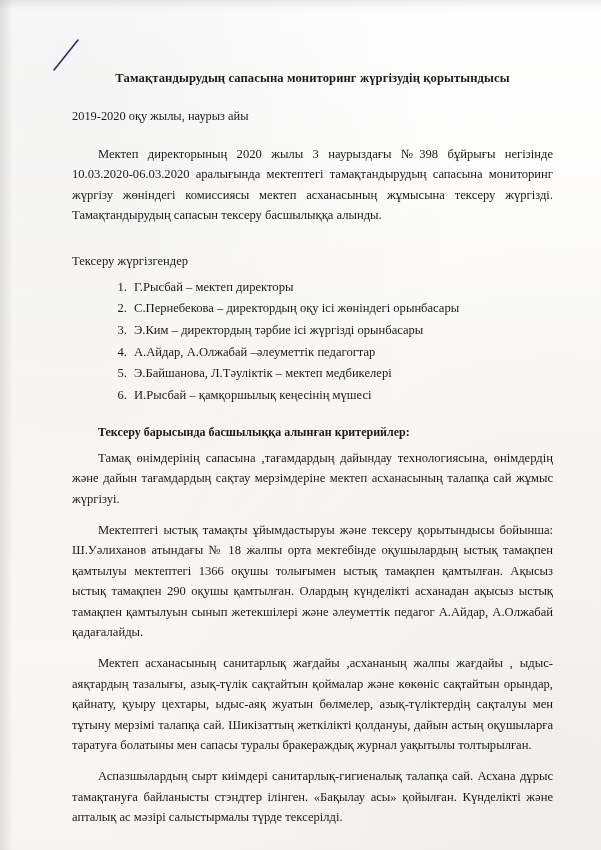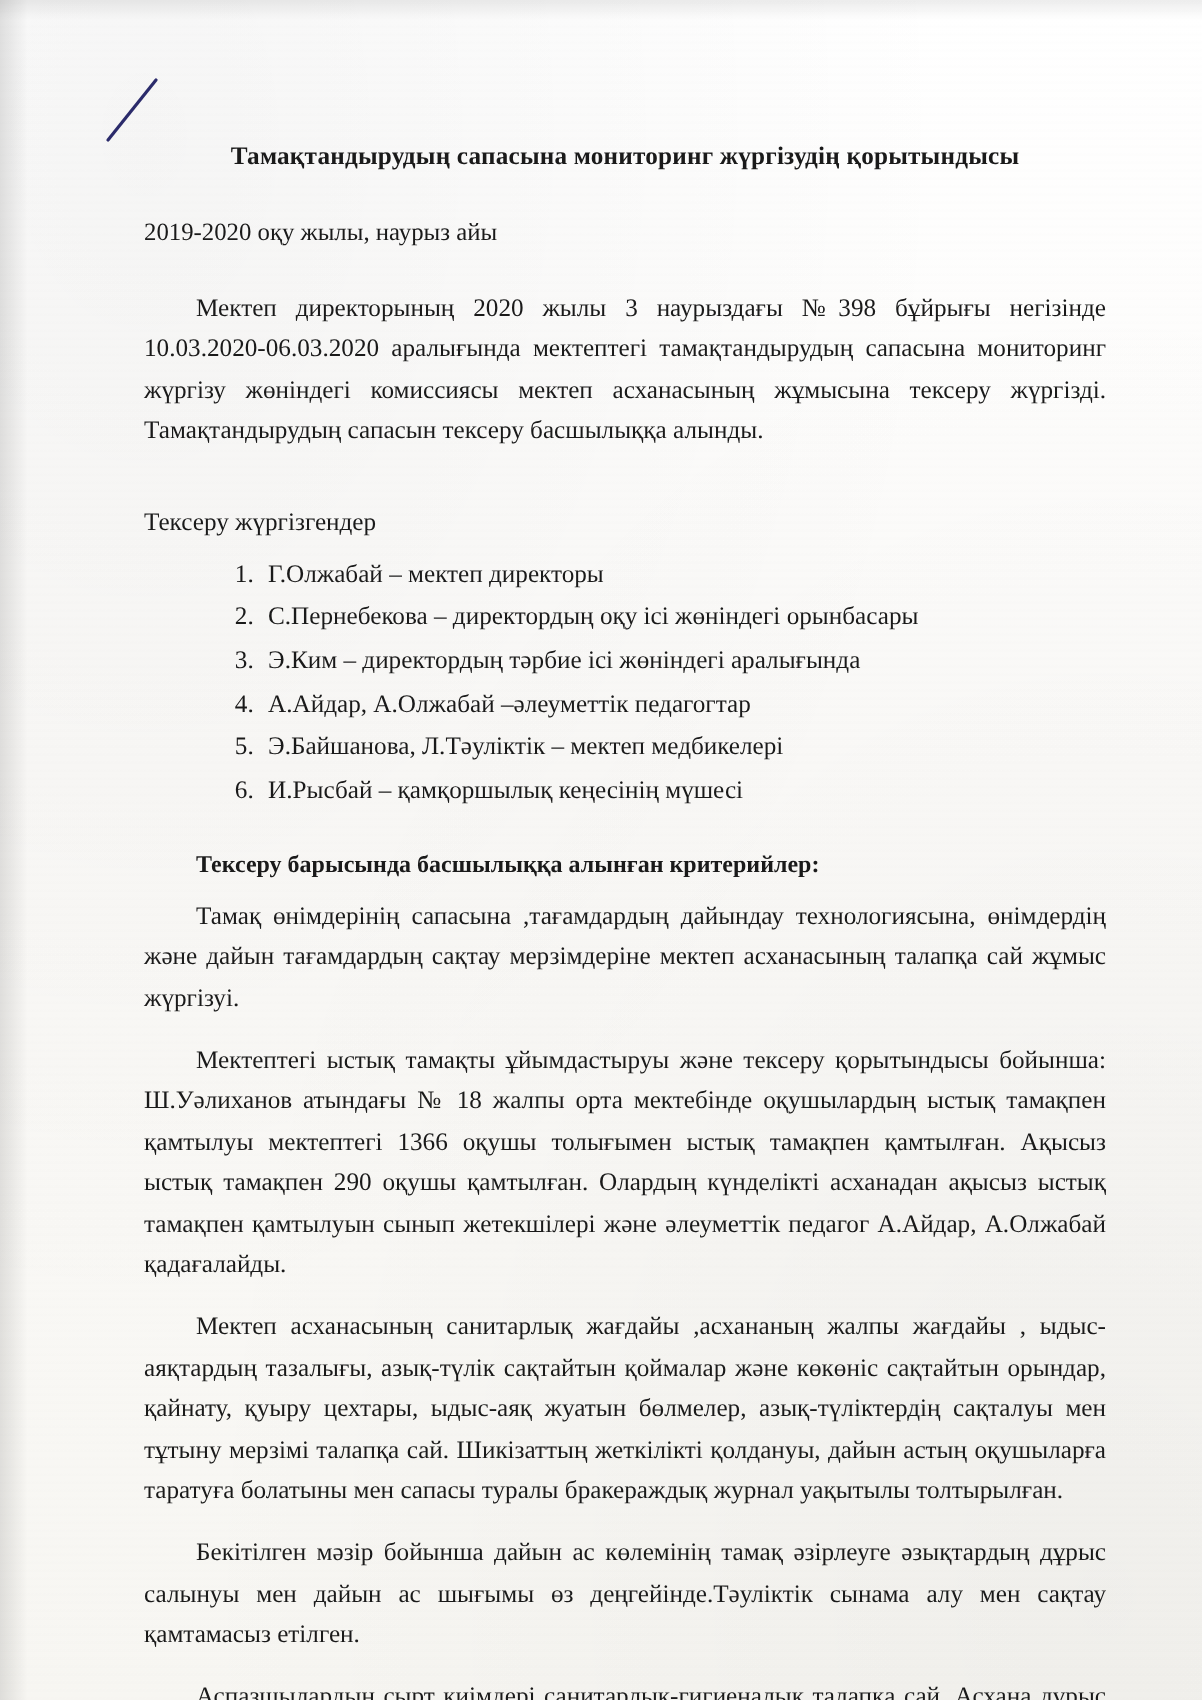--- a/index.html
+++ b/index.html
@@ -129,32 +129,31 @@
 
     <div class="doc-subtitle">2019-2020 оқу жылы, наурыз айы</div>
 
     <p class="body-par">Мектеп директорының 2020 жылы 3 наурыздағы №398 бұйрығы негізінде 10.03.2020-06.03.2020 аралығында мектептегі тамақтандырудың сапасына мониторинг жүргізу жөніндегі комиссиясы мектеп асханасының жұмысына тексеру жүргізді. Тамақтандырудың сапасын тексеру басшылыққа алынды.</p>
 
     <div class="spacer-sm"></div>
 
     <div class="section-label">Тексеру жүргізгендер</div>
 
     <ol class="inspectors">
-      <li>Г.Олжабай – мектеп директоры</li>
+      <li>Г.Рысбай – мектеп директоры</li>
       <li>С.Пернебекова – директордың оқу ісі жөніндегі орынбасары</li>
-      <li>Э.Ким – директордың тәрбие ісі жөніндегі аралығында</li>
+      <li>Э.Ким – директордың тәрбие ісі жүргізді орынбасары</li>
       <li>А.Айдар, А.Олжабай –әлеуметтік педагогтар</li>
       <li>Э.Байшанова, Л.Тәуліктік – мектеп медбикелері</li>
       <li>И.Рысбай – қамқоршылық кеңесінің мүшесі</li>
     </ol>
 
     <div class="bold-heading">Тексеру барысында басшылыққа алынған критерийлер:</div>
 
     <p class="body-par">Тамақ өнімдерінің сапасына ,тағамдардың дайындау технологиясына, өнімдердің және  дайын тағамдардың сақтау мерзімдеріне мектеп асханасының талапқа сай жұмыс жүргізуі.</p>
     <p class="body-par">Мектептегі ыстық тамақты ұйымдастыруы және тексеру қорытындысы бойынша:      Ш.Уәлиханов атындағы № 18 жалпы орта мектебінде оқушылардың ыстық тамақпен қамтылуы мектептегі 1366 оқушы толығымен ыстық тамақпен қамтылған. Ақысыз ыстық тамақпен      290    оқушы қамтылған. Олардың күнделікті асханадан ақысыз ыстық тамақпен қамтылуын сынып жетекшілері және әлеуметтік педагог   А.Айдар,  А.Олжабай қадағалайды.</p>
     <p class="body-par">Мектеп асханасының санитарлық жағдайы ,асхананың жалпы жағдайы , ыдыс-аяқтардың тазалығы, азық-түлік сақтайтын қоймалар және көкөніс сақтайтын орындар, қайнату, қуыру цехтары, ыдыс-аяқ жуатын бөлмелер, азық-түліктердің сақталуы мен тұтыну мерзімі талапқа сай. Шикізаттың жеткілікті қолдануы, дайын астың оқушыларға таратуға  болатыны мен сапасы туралы бракераждық журнал уақытылы толтырылған.</p>
-    <p class="body-par">Бекітілген мәзір бойынша дайын ас көлемінің тамақ әзірлеуге әзықтардың дұрыс салынуы мен дайын ас шығымы өз деңгейінде.Тәуліктік сынама алу мен сақтау қамтамасыз етілген.</p>
     <p class="body-par">Аспазшылардың сырт киімдері санитарлық-гигиеналық талапқа сай. Асхана дұрыс тамақтануға байланысты стэндтер ілінген. «Бақылау асы» қойылған. Күнделікті және апталық ас мәзірі  салыстырмалы түрде тексерілді.</p>
 
   </div>
 
   <div class="grain"></div>
 </div>
 
 </body></html>

